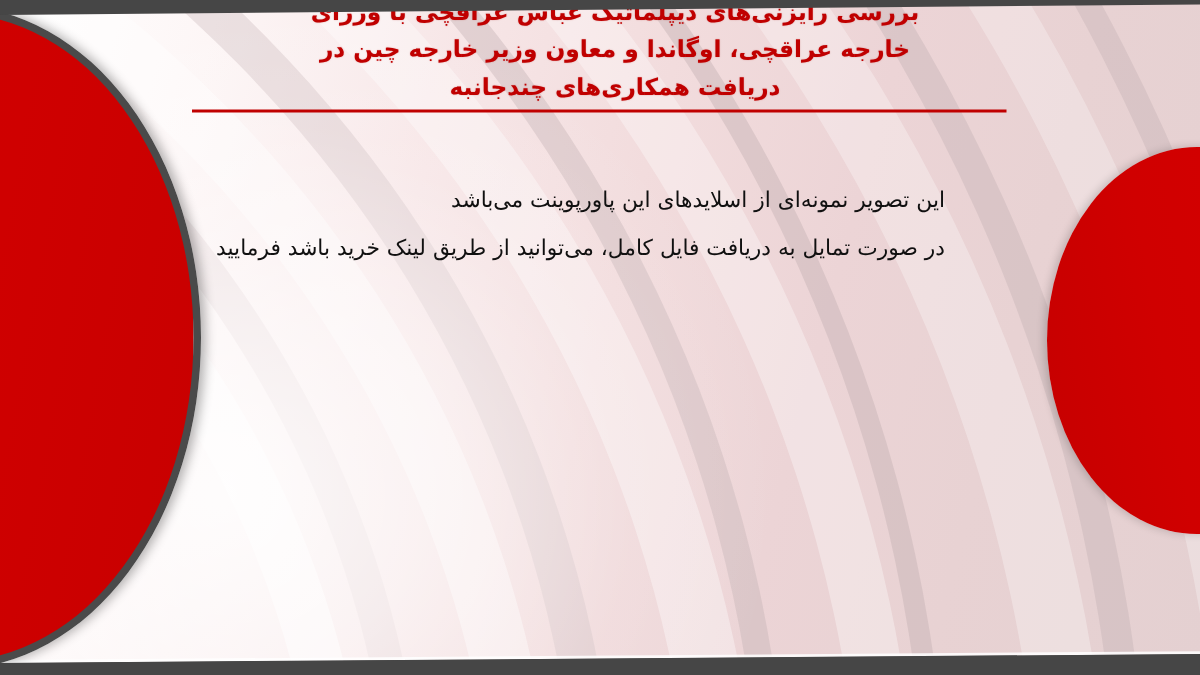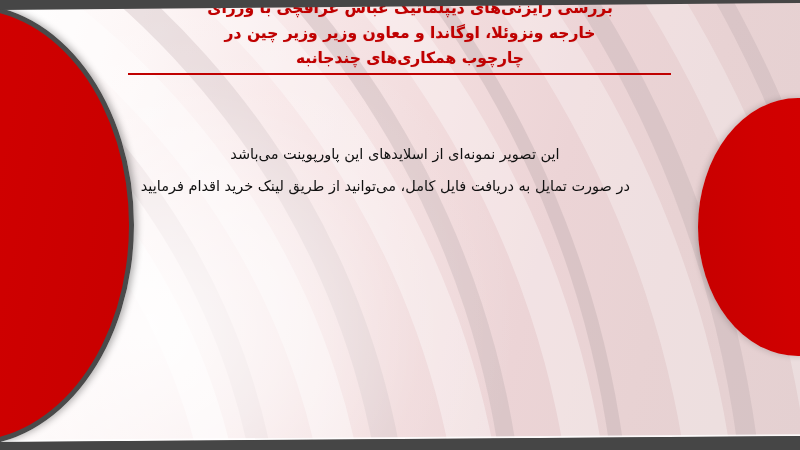--- a/index.html
+++ b/index.html
@@ -133,23 +133,23 @@
     width: 543px;
     height: 0;
     border-top: 2px solid #c00000;
     z-index: 7;
   }
 
   
   .body-block {
     position: absolute;
     right: 170px;
-    top: 138px;
+    top: 118px;
     width: 470px;
-    text-align: center;
+    text-align: right;
     direction: rtl;
     z-index: 6;
   }
   .body-line {
     color: #101010;
     font-size: 14.5px;
     line-height: 32px;
     white-space: nowrap;
   }
 
@@ -201,27 +201,27 @@
 
   <div class="sheen"></div>
 
   <div class="panel-edge-bottom"></div>
 
   <div class="ellipse-left"></div>
   <div class="ellipse-right"></div>
 
   <div class="title-block">
     <div class="title-line">بررسی رایزنی‌های دیپلماتیک عباس عراقچی با وزرای</div>
-    <div class="title-line">خارجه ونزوئلا، اوگاندا و معاون وزیر وزیر چین در</div>
-    <div class="title-line">چارچوب همکاری‌های چندجانبه</div>
+    <div class="title-line">خارجه عراقچی، اوگاندا و معاون وزیر خارجه چین در</div>
+    <div class="title-line">دریافت همکاری‌های چندجانبه</div>
   </div>
 
   <div class="title-rule"></div>
 
   <div class="body-block">
     <div class="body-line">این تصویر نمونه‌ای از اسلایدهای این پاورپوینت می‌باشد</div>
-    <div class="body-line">در صورت تمایل به دریافت فایل کامل، می‌توانید از طریق لینک خرید اقدام فرمایید</div>
+    <div class="body-line">در صورت تمایل به دریافت فایل کامل، می‌توانید از طریق لینک خرید باشد فرمایید</div>
   </div>
 
   <div class="bar-top"></div>
   <div class="bar-bottom"></div>
 
 </div>
 
 </body></html>

